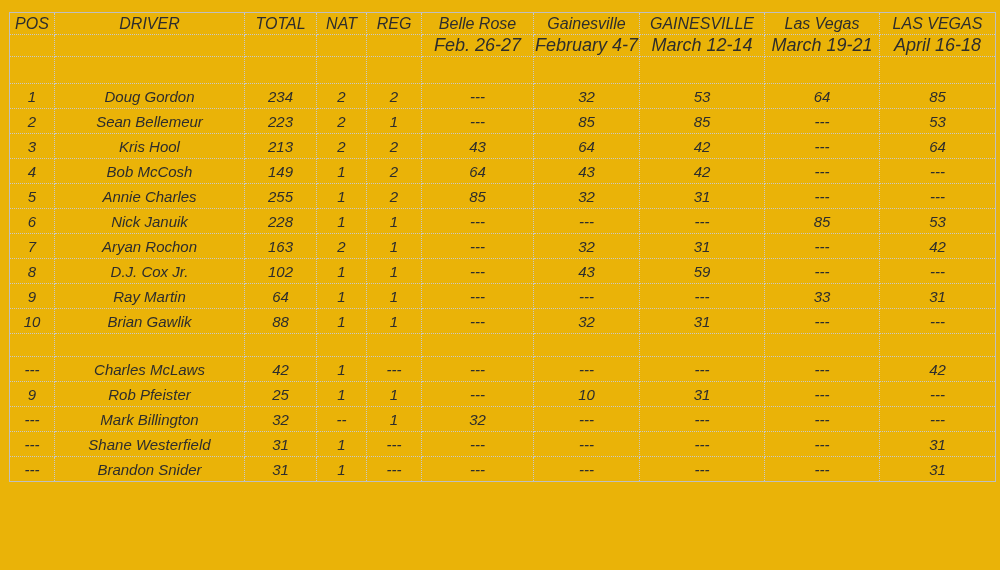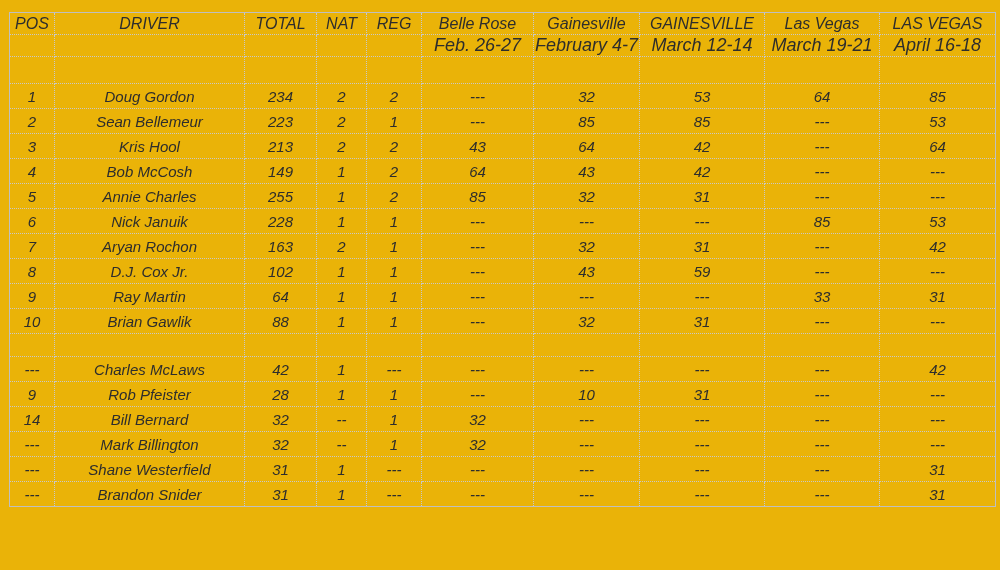--- a/index.html
+++ b/index.html
@@ -245,38 +245,26 @@
           <td class="b">---</td>
           <td>---</td>
           <td>---</td>
           <td class="b">---</td>
           <td>---</td>
           <td class="b">42</td>
         </tr>
         <tr class="data-row">
           <td class="b">9</td>
           <td class="b left">Rob Pfeister</td>
-          <td class="b">28</td>
+          <td class="b">25</td>
           <td class="b">1</td>
           <td class="b">1</td>
           <td>---</td>
           <td>10</td>
           <td class="b">31</td>
-          <td>---</td>
-          <td class="b">---</td>
-        </tr>
-        <tr class="data-row">
-          <td class="b">14</td>
-          <td class="b left">Bill Bernard</td>
-          <td class="b">32</td>
-          <td class="b">--</td>
-          <td class="b">1</td>
-          <td>32</td>
-          <td>---</td>
-          <td class="b">---</td>
           <td>---</td>
           <td class="b">---</td>
         </tr>
         <tr class="data-row">
           <td class="b">---</td>
           <td class="b left">Mark Billington</td>
           <td class="b">32</td>
           <td class="b">--</td>
           <td class="b">1</td>
           <td>32</td>

